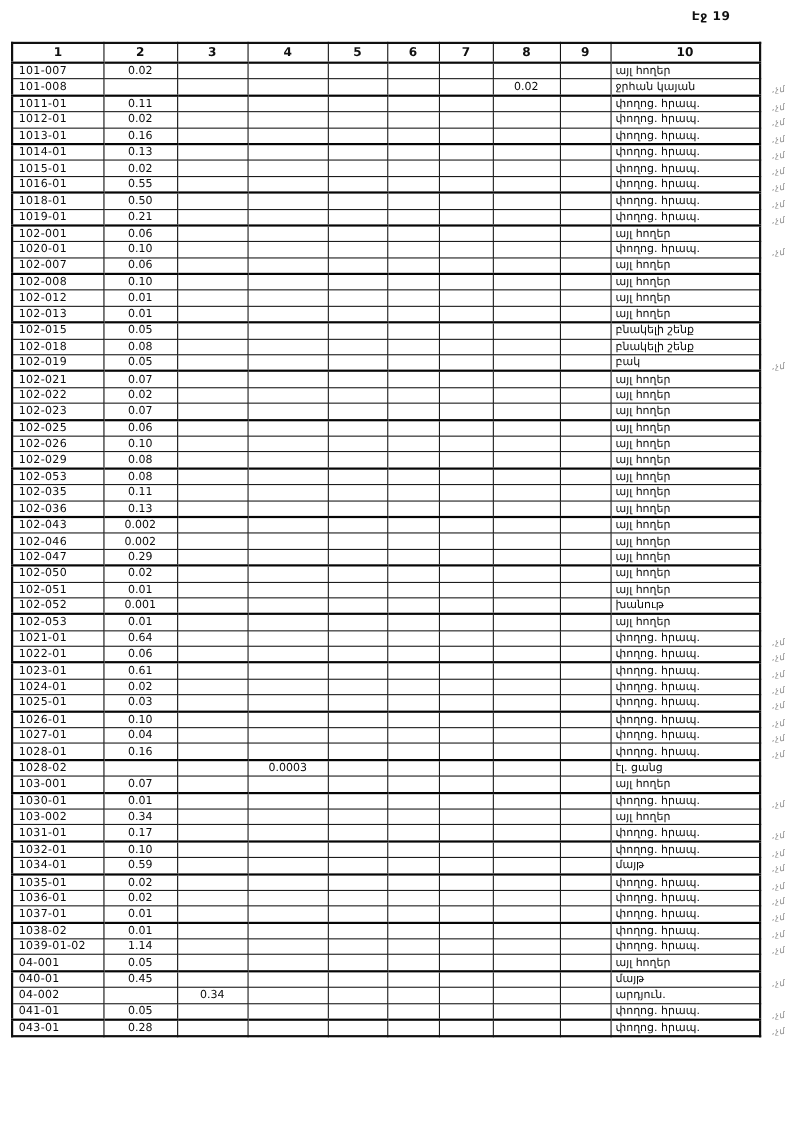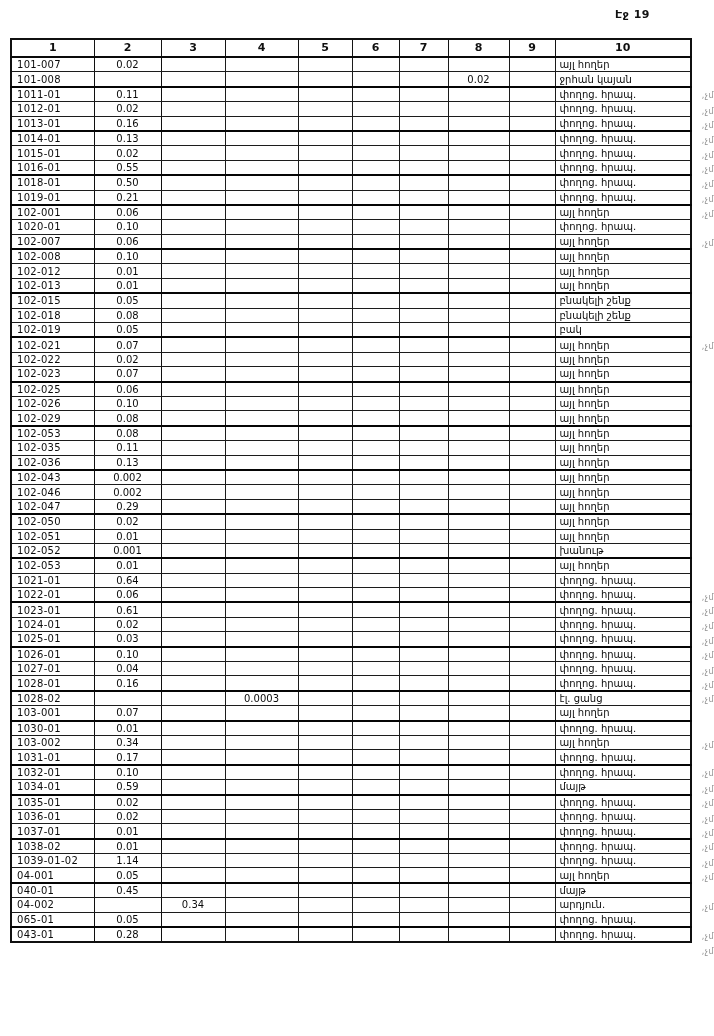--- a/index.html
+++ b/index.html
@@ -7,21 +7,21 @@
     width:714px;height:1036px;
     background:#ffffff;
     font-family:"DejaVu Sans", sans-serif;
     color:#0d0d0d;
     position:relative;
     overflow:hidden;
   }
   .page-header{
     position:absolute;
     top:8px;
-    right:64px;
+    right:50px;
     font-size:11px;
     font-weight:bold;
     letter-spacing:0.5px;
     color:#111;
   }
   table.data-table{
     position:absolute;
     left:10px;
     top:38px;
     width:680px;
@@ -58,21 +58,21 @@
   .data-table td.col2{ border-right:1.5px solid #101010; }
   .data-table td.col1{ border-right:1.5px solid #101010; }
   .data-table td.col10{
     text-align:left;
     padding-left:4px;
     position:relative;
   }
   .margin-mark{
     position:absolute;
     right:-24px;
-    top:17px;
+    top:3px;
     font-size:8px;
     color:#555;
     opacity:0.65;
     letter-spacing:0.5px;
   }
 </style>
 </head>
 <body>
 
 <div class="page">
@@ -796,21 +796,21 @@
           <td class="col3">0.34</td>
           <td class="col4"></td>
           <td class="col5"></td>
           <td class="col6"></td>
           <td class="col7"></td>
           <td class="col8"></td>
           <td class="col9"></td>
           <td class="col10">արդյուն.</td>
         </tr>
         <tr class="heavy">
-          <td class="col1">065-01</td>
+          <td class="col1">041-01</td>
           <td class="col2">0.05</td>
           <td class="col3"></td>
           <td class="col4"></td>
           <td class="col5"></td>
           <td class="col6"></td>
           <td class="col7"></td>
           <td class="col8"></td>
           <td class="col9"></td>
           <td class="col10">փողոց. հրապ.<span class="margin-mark">,չմ</span></td>
         </tr>

